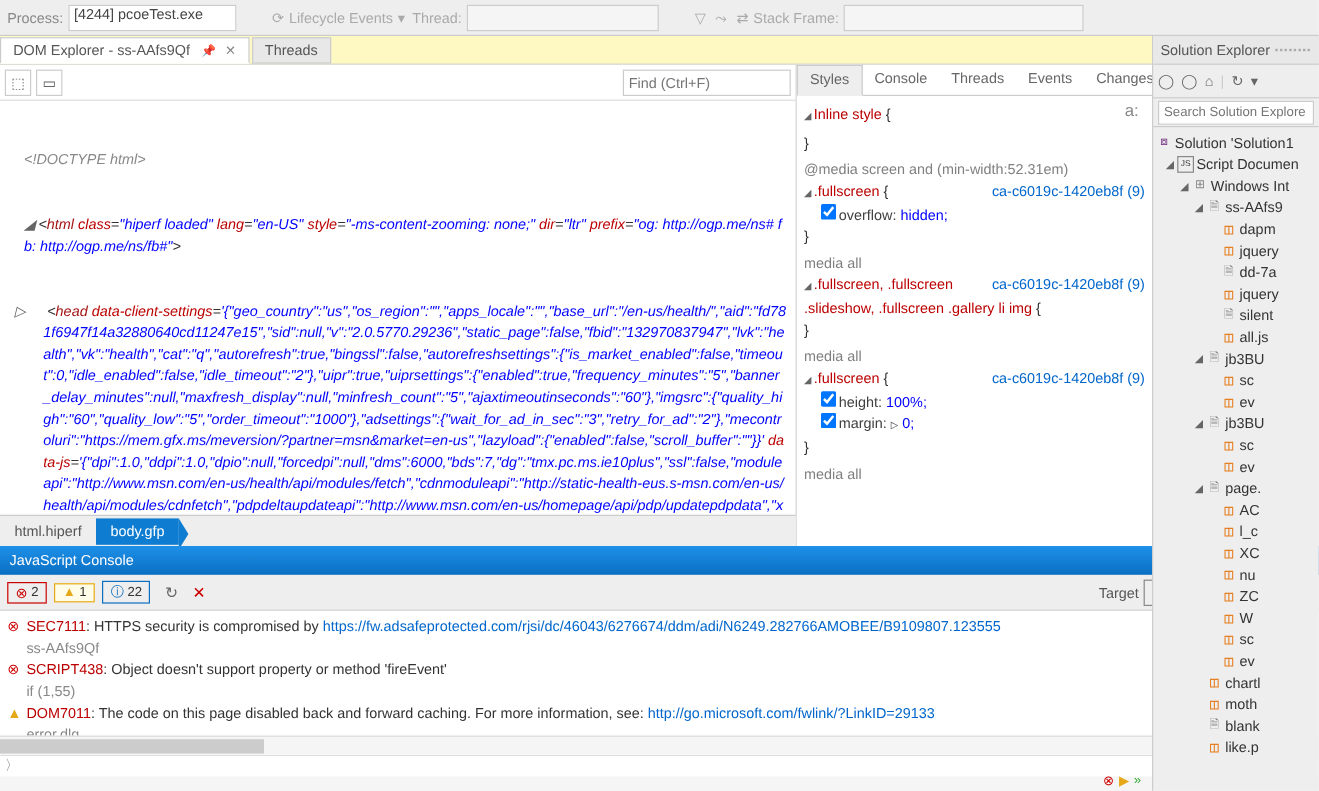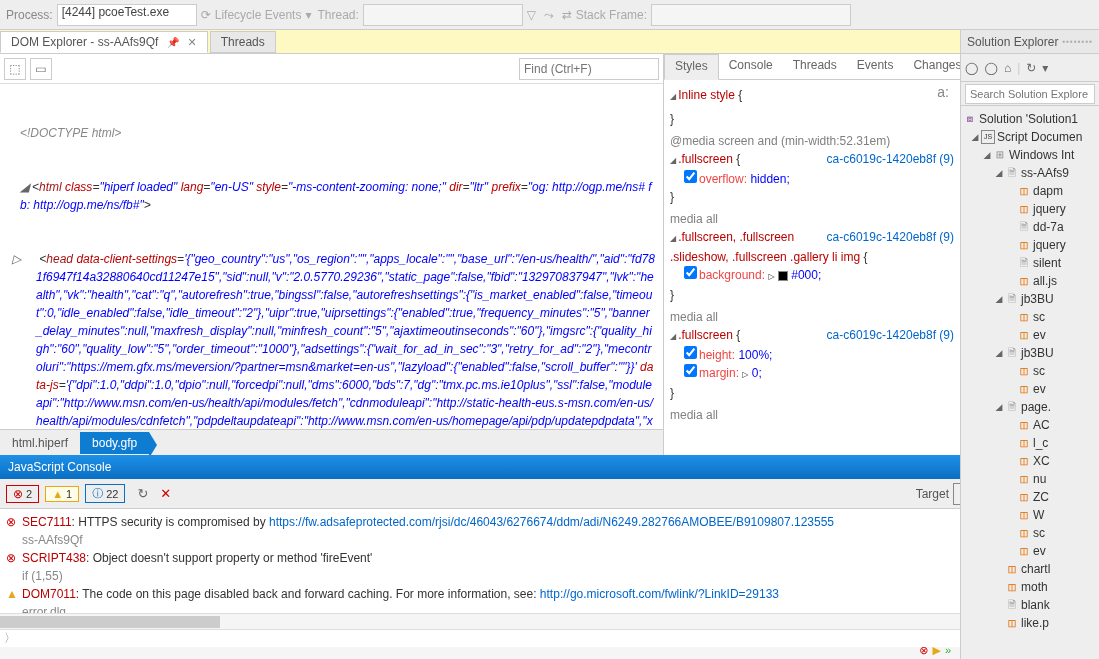--- a/index.html
+++ b/index.html
@@ -1,19 +1,19 @@
 <!DOCTYPE html>
 <html><head>
 <meta charset="utf-8">
 <style>
 * { box-sizing: border-box; margin: 0; padding: 0; font-family: "Segoe UI", Tahoma, sans-serif; }
 body { width: 1099px; height: 659px; overflow: hidden; background: #f5f5f5; font-size: 12px; color: #333; }
 .topbar { height: 30px; background: #eee; border-bottom: 1px solid #ccc; display: flex; align-items: center; padding: 0 6px; color: #888; }
 .topbar .lbl { margin-right: 4px; }
-.topbar select, .topbar .fake-select { height: 22px; border: 1px solid #ccc; background: #fff; padding: 0 2px 0 4px; margin-right: 0; color: #444; font-size: 12px; position: relative; min-width: 140px; }
+.topbar select, .topbar .fake-select { height: 22px; border: 1px solid #ccc; background: #fff; padding: 0 2px 0 4px; margin-right: 26px; color: #444; font-size: 12px; position: relative; min-width: 140px; }
 .topbar .fake-select.dis { background: #f5f5f5; color: #aaa; }
 .topbar .icon-btn { margin: 0 4px; color: #aaa; }
 .tabs-row { height: 24px; background: #fef9c3; display: flex; align-items: flex-end; border-bottom: 1px solid #ccc; }
 .tab { padding: 3px 10px; background: #e8e8e8; border: 1px solid #ccc; margin-right: 2px; position: relative; font-size: 12px; color: #555; }
 .tab.active { background: #fff; border-bottom: 1px solid #fff; }
 .tab .pin { margin-left: 6px; color: #888; font-size: 10px; }
 .tab .x { margin-left: 4px; color: #888; font-size: 11px; }
 .main-row { display: flex; height: 401px; }
 .dom-col { width: 664px; border-right: 1px solid #ccc; display: flex; flex-direction: column; background: #fff; }
 .dom-tools { height: 30px; border-bottom: 1px solid #ddd; display: flex; align-items: center; padding: 0 4px; }
@@ -34,21 +34,21 @@
 .bc-item.active::after { content: ""; position: absolute; right: -8px; top: 0; border-left: 8px solid #0e7cd1; border-top: 13px solid transparent; border-bottom: 13px solid transparent; }
 .styles-col { width: 296px; background: #fff; display: flex; flex-direction: column; }
 .styles-tabs { height: 26px; display: flex; border-bottom: 1px solid #ccc; }
 .styles-tabs .st { padding: 4px 10px; color: #666; font-size: 12px; }
 .styles-tabs .st.active { background: #eee; border: 1px solid #ccc; border-bottom: 1px solid #eee; margin-bottom: -1px; }
 .styles-body { flex: 1; overflow: hidden; padding: 6px; font-family: Consolas, monospace; font-size: 12px; line-height: 18px; position: relative; }
 .a-btn { position: absolute; right: 6px; top: 2px; font-size: 14px; color: #888; border: 1px solid transparent; padding: 0 4px; }
 .styles-body .sel { color: #b00; }
 .styles-body .media { color: #808080; margin-top: 4px; }
 .styles-body .link { color: #0066cc; float: right; }
-.styles-body .prop { color: #ef4444; }
+.styles-body .prop { color: #404040; }
 .styles-body .val { color: #00f; }
 .styles-body .cb { margin-right: 2px; }
 .styles-body .swatch { display: inline-block; width: 10px; height: 10px; background: #000; border: 1px solid #888; vertical-align: middle; }
 .styles-body .tri { color: #666; margin-right: 2px; font-size: 8px; }
 .sol-col { width: 139px; background: #eee; border-left: 1px solid #ccc; display: flex; flex-direction: column; height: 629px; position: absolute; right: 0; top: 30px; }
 .sol-head { height: 24px; padding: 4px 6px; font-size: 12px; color: #555; background: #e8e8e8; border-bottom: 1px solid #ccc; display: flex; align-items: center; }
 .sol-head .dots { flex: 1; color: #aaa; overflow: hidden; margin-left: 4px; font-size: 8px; letter-spacing: 1px; }
 .sol-tools { height: 28px; display: flex; align-items: center; padding: 0 4px; border-bottom: 1px solid #ccc; color: #666; }
 .sol-tools span { margin-right: 6px; }
 .sol-search { height: 24px; padding: 2px 4px; border-bottom: 1px solid #ccc; }
@@ -153,21 +153,20 @@
     <div class="styles-body">
       <div class="a-btn">a:</div>
       <div><span class="tri">◢</span><span class="sel">Inline style</span>  {</div>
       <div style="margin-top:4px">}</div>
       <div class="media">@media screen and (min-width:52.31em)</div>
       <div><span class="link">ca-c6019c-1420eb8f (9)</span><span class="tri">◢</span><span class="sel">.fullscreen</span>  {</div>
       <div style="padding-left:14px"><input type="checkbox" class="cb" checked="" style=""><span class="prop">overflow:</span>  <span class="val">hidden;</span></div>
       <div>}</div>
       <div class="media">media all</div>
       <div><span class="link">ca-c6019c-1420eb8f (9)</span><span class="tri">◢</span><span class="sel">.fullscreen, .fullscreen .slideshow, .fullscreen .gallery li img</span>  {</div>
-      <div style="padding-left:14px"><input type="checkbox" class="cb" checked="" style=""><span class="prop">background:</span>  <span style="font-size:8px">▷</span> <span class="swatch"></span> <span class="val">#000;</span></div>
       <div>}</div>
       <div class="media">media all</div>
       <div><span class="link">ca-c6019c-1420eb8f (9)</span><span class="tri">◢</span><span class="sel">.fullscreen</span>  {</div>
       <div style="padding-left:14px"><input type="checkbox" class="cb" checked="" style=""><span class="prop">height:</span>  <span class="val">100%;</span></div>
       <div style="padding-left:14px"><input type="checkbox" class="cb" checked="" style=""><span class="prop">margin:</span>  <span style="font-size:8px">▷</span> <span class="val">0;</span></div>
       <div>}</div>
       <div class="media">media all</div>
     </div>
   </div>
 </div>

